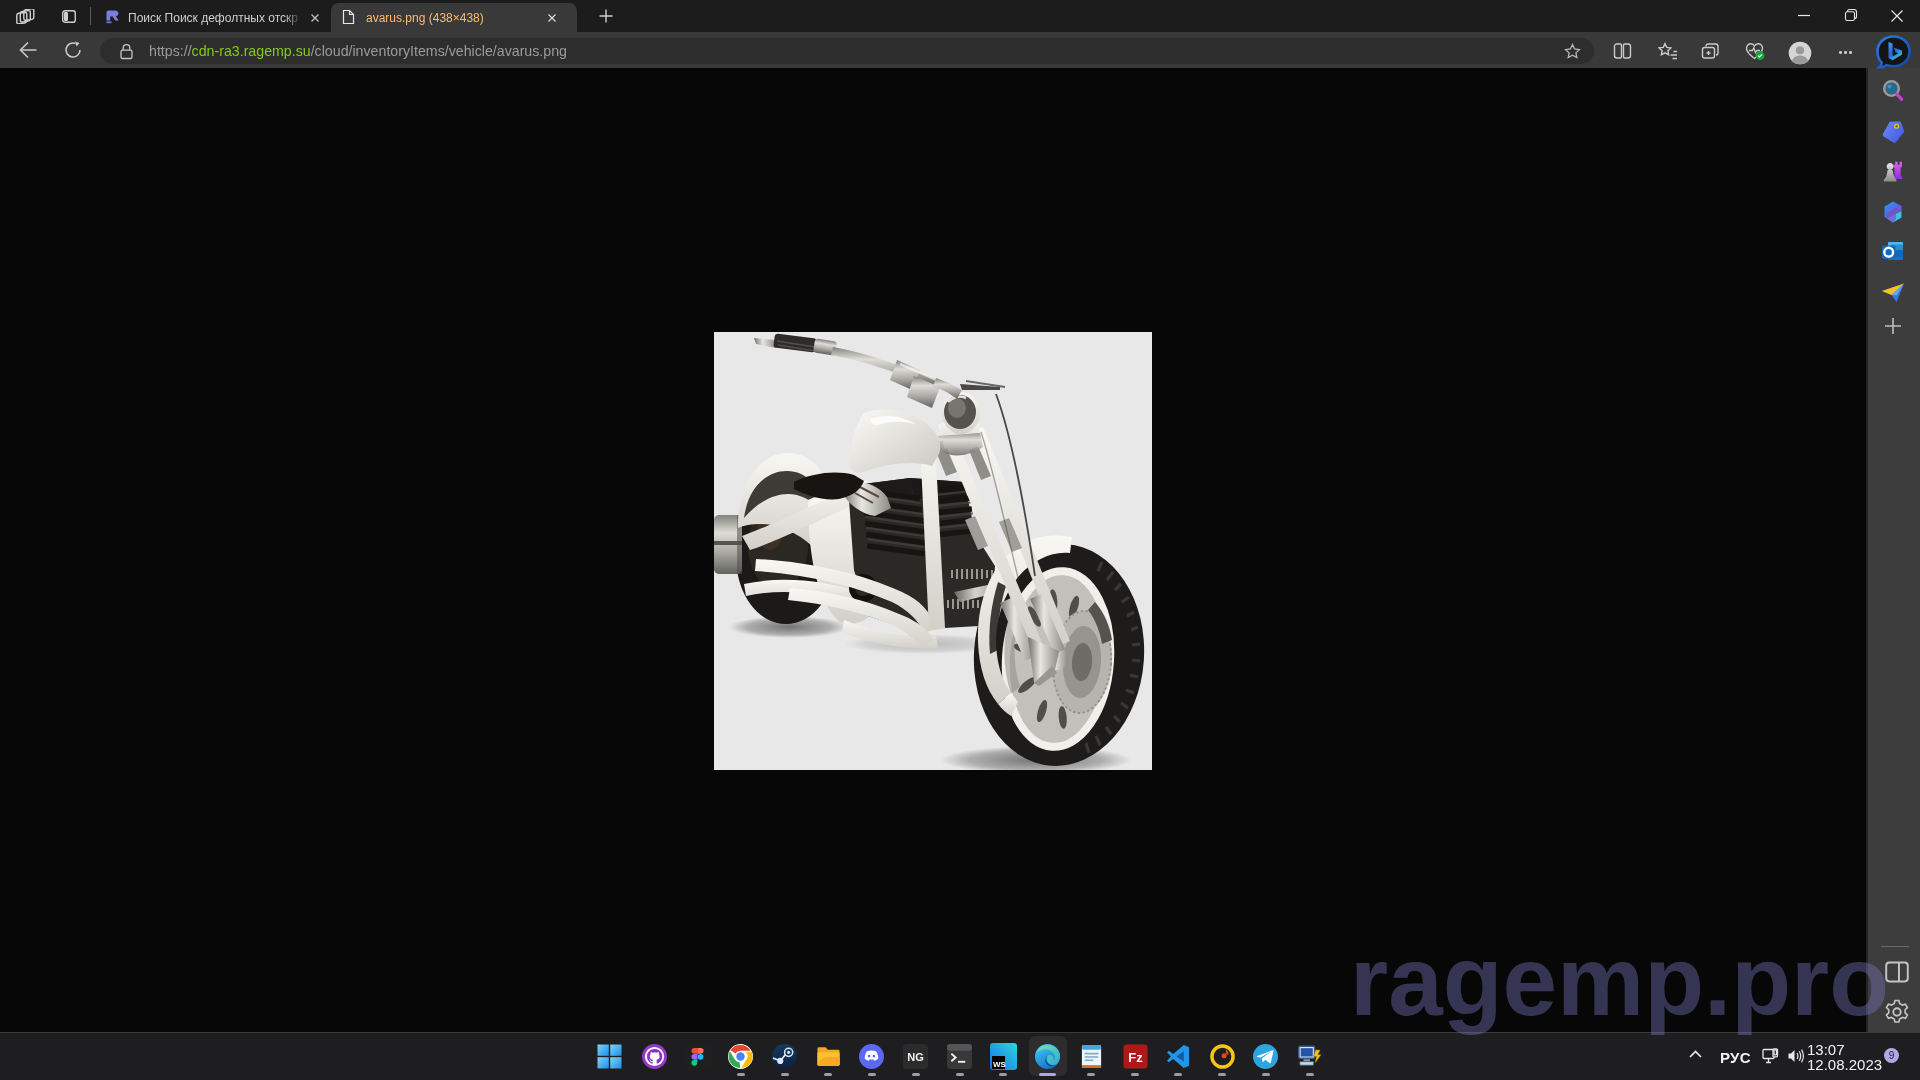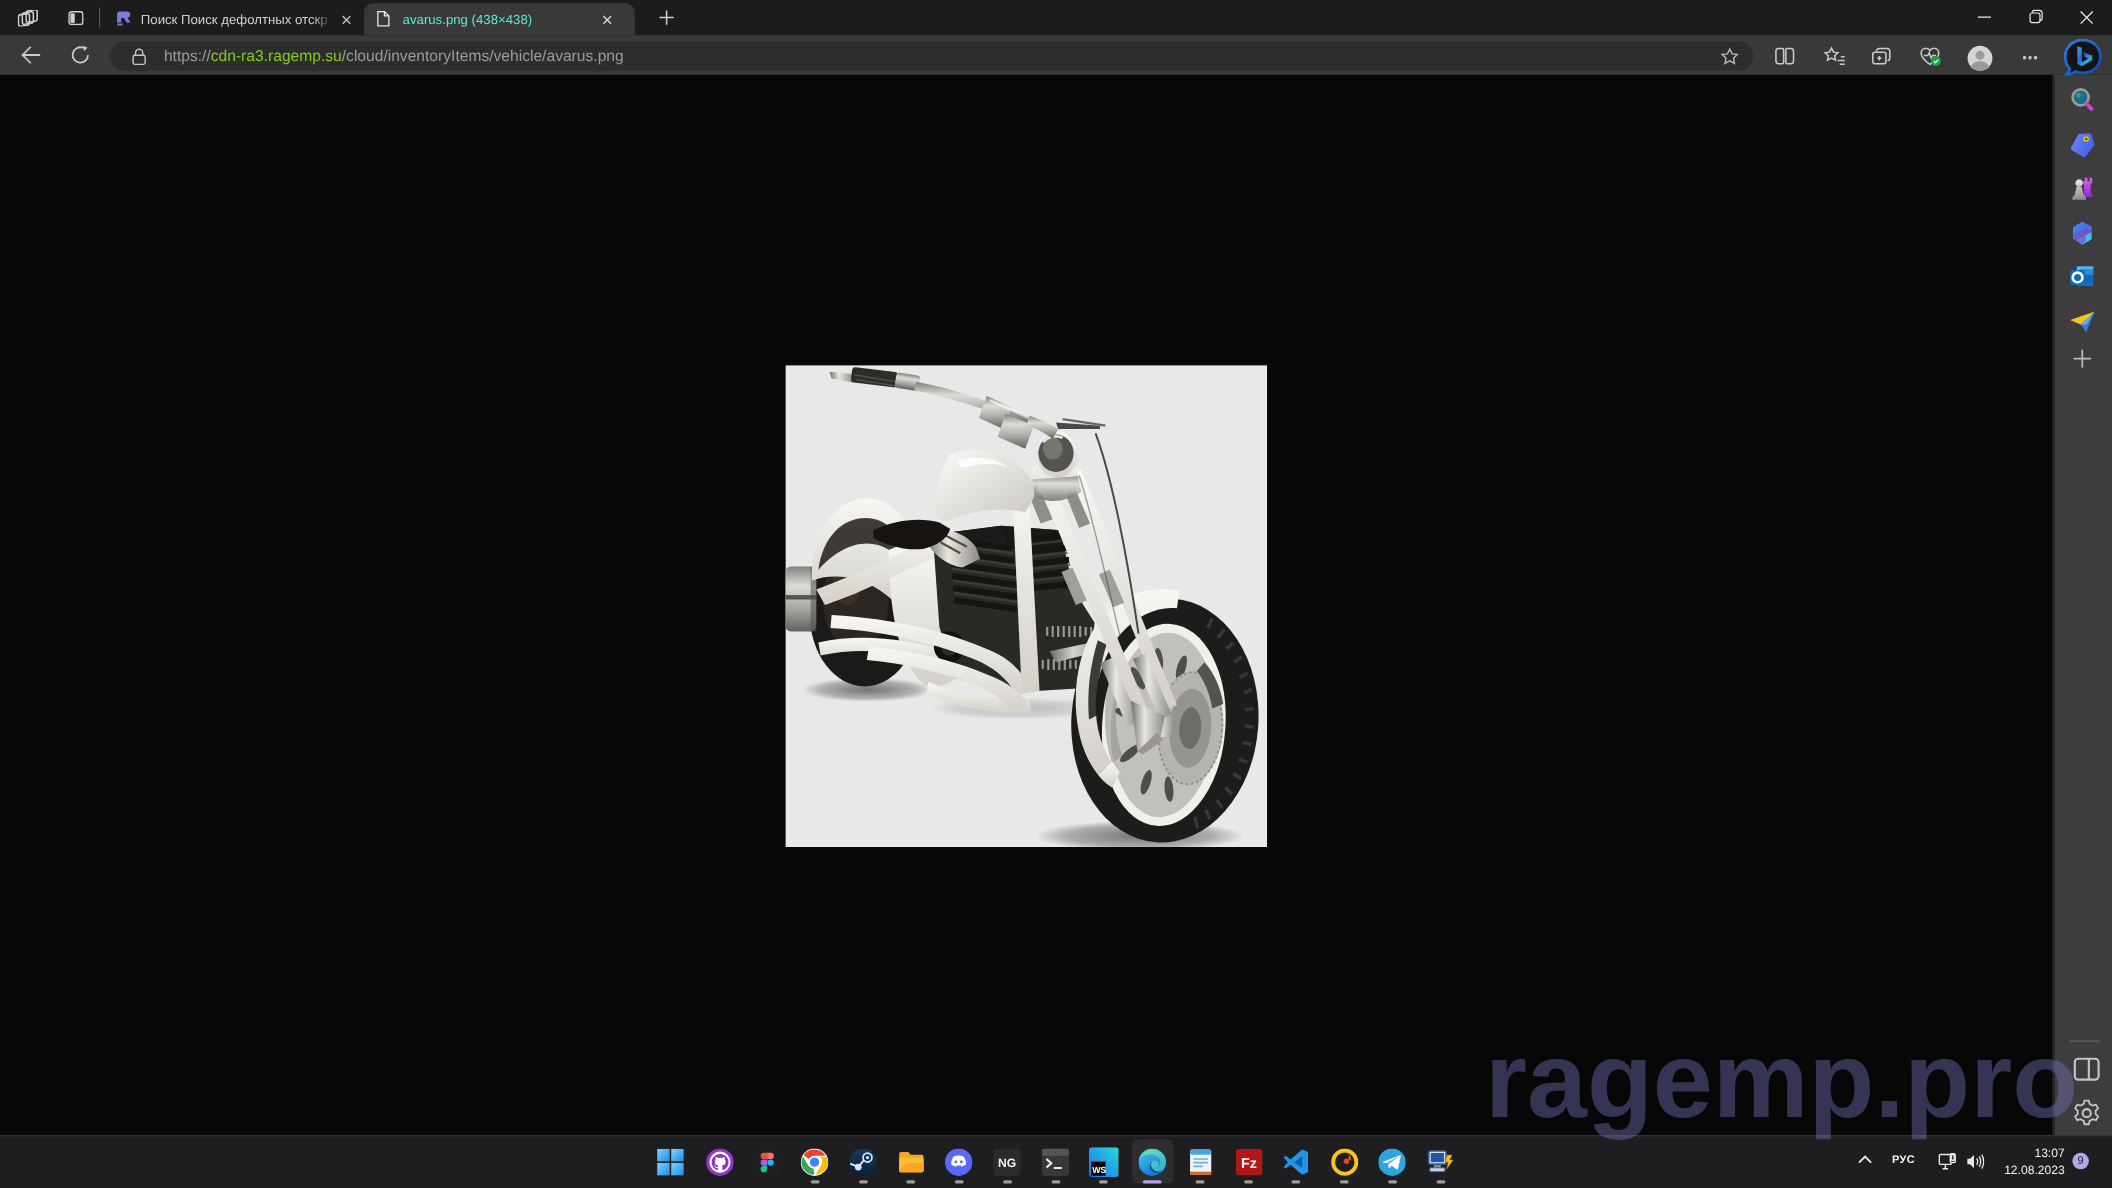--- a/index.html
+++ b/index.html
@@ -9,21 +9,21 @@
 #urlrow { position:absolute; left:0; top:32px; width:1920px; height:36px; background:#393939; }
 #content { position:absolute; left:0; top:68px; width:1866px; height:964px; background:#070707; }
 #sidebar { position:absolute; left:1866px; top:68px; width:54px; height:964px; background:#3d3d3d; border-left:2px solid #252525; }
 #taskbar { position:absolute; left:0; top:1032px; width:1920px; height:48px; background:#1e1e20; border-top:1px solid #3a3a3a; }
 #watermark { position:absolute; left:1350px; top:931px; width:580px; height:100px; z-index:50;
   font-family:"Liberation Sans",sans-serif; font-weight:bold; font-size:98px; line-height:100px;
   color:rgba(115,115,185,0.43); letter-spacing:0px; pointer-events:none; }
 
 .tab { position:absolute; top:3px; height:29px; font-size:12px; color:#cfcfcf; }
 #tab1 { left:98px; width:230px; }
-#tab2 { left:331px; width:246px; background:#393939; border-radius:8px 8px 0 0; color:#5eead4; }
+#tab2 { left:331px; width:246px; background:#393939; border-radius:8px 8px 0 0; color:#fdba74; }
 .tabtitle { position:absolute; left:30px; top:7.5px; white-space:nowrap; overflow:hidden; }
 .tclose { position:absolute; top:6.5px; width:16px; height:16px; color:#c8c8c8; font-size:14px; line-height:16px; text-align:center; }
 
 .ticon { position:absolute; }
 
 #urlfield { position:absolute; left:100px; top:38px; width:1494px; height:26px; background:#2d2d2d; border-radius:13px; }
 .urltext { position:absolute; left:149px; top:40px; font-size:14.2px; line-height:22px; color:#9b9b9b; white-space:nowrap; }
 .urltext b { color:#84cc16; font-weight:normal; }
 
 .tbico { position:absolute; top:1044px; width:25px; height:25px; }
@@ -395,32 +395,32 @@
 <div class="dash" style="left:1087px"></div>
 <div class="dash" style="left:1131px"></div>
 <div class="dash" style="left:1174px"></div>
 <div class="dash" style="left:1218px"></div>
 <div class="dash" style="left:1262px"></div>
 <div class="dash" style="left:1306px"></div>
 
 <svg class="tray" style="left:1689px;top:1050px;position:absolute" width="13" height="8" viewBox="0 0 13 8" fill="none" stroke="#e8e8e8" stroke-width="1.7">
     <path d="M1 7 L6.5 1.5 L12 7"></path>
   </svg>
-<div class="tray" style="left:1720px;top:1049px;position:absolute;font-size:10px;font-weight:bold;letter-spacing:0.3px">РУС</div>
+<div class="tray" style="left:1720px;top:1049px;position:absolute;font-size:15px;font-weight:bold;letter-spacing:0.3px">РУС</div>
 <svg class="tray" style="left:1762px;top:1048px;position:absolute" width="17" height="16" viewBox="0 0 17 16" fill="none" stroke="#e8e8e8" stroke-width="1.3">
   <rect x="1" y="1.5" width="11" height="9" rx="1"></rect>
   <path d="M4 14.5 L9 14.5 M6.5 10.5 L6.5 14.5"></path>
   <rect x="11" y="0.8" width="4.5" height="8" rx="1" fill="#1e1e20"></rect>
   <rect x="12" y="1.8" width="2.5" height="5" rx="0.5"></rect>
 </svg>
 <svg class="tray" style="left:1788px;top:1049px;position:absolute" width="16" height="14" viewBox="0 0 16 14" fill="#e8e8e8">
   <path d="M0.5 4.5 L3 4.5 L6.5 1 L6.5 13 L3 9.5 L0.5 9.5 Z"></path>
   <path d="M9 4 Q10.8 7 9 10 M11.3 2.2 Q14 7 11.3 11.8 M13.6 0.6 Q17.2 7 13.6 13.4" stroke="#e8e8e8" stroke-width="1.2" fill="none"></path>
 </svg>
-<div class="tray" style="left:1807px;top:1042px;position:absolute;width:70px;font-size:11px;text-align:right;line-height:15px">13:07<br>12.08.2023</div>
+<div class="tray" style="left:1807px;top:1042px;position:absolute;width:70px;font-size:15px;text-align:left;line-height:15px">13:07<br>12.08.2023</div>
 <div class="tray" style="left:1884px;top:1048px;position:absolute;width:15px;height:15px;border-radius:50%;background:#b3a7e8;color:#1c1c28;font-size:10px;line-height:15px;text-align:center">9</div>
 <div id="watermark">ragemp.pro</div>
 
 <div id="bike" class="abs" style="left:714px; top:332px; width:438px; height:438px;">
 <svg width="438" height="438" viewBox="0 0 438 438">
 <defs>
   <linearGradient id="chrome" x1="0" y1="0" x2="0" y2="1">
     <stop offset="0" stop-color="#82827e"></stop>
           <stop offset="0.3" stop-color="#dedcd6"></stop>
           <stop offset="0.65" stop-color="#a8a6a0"></stop>

